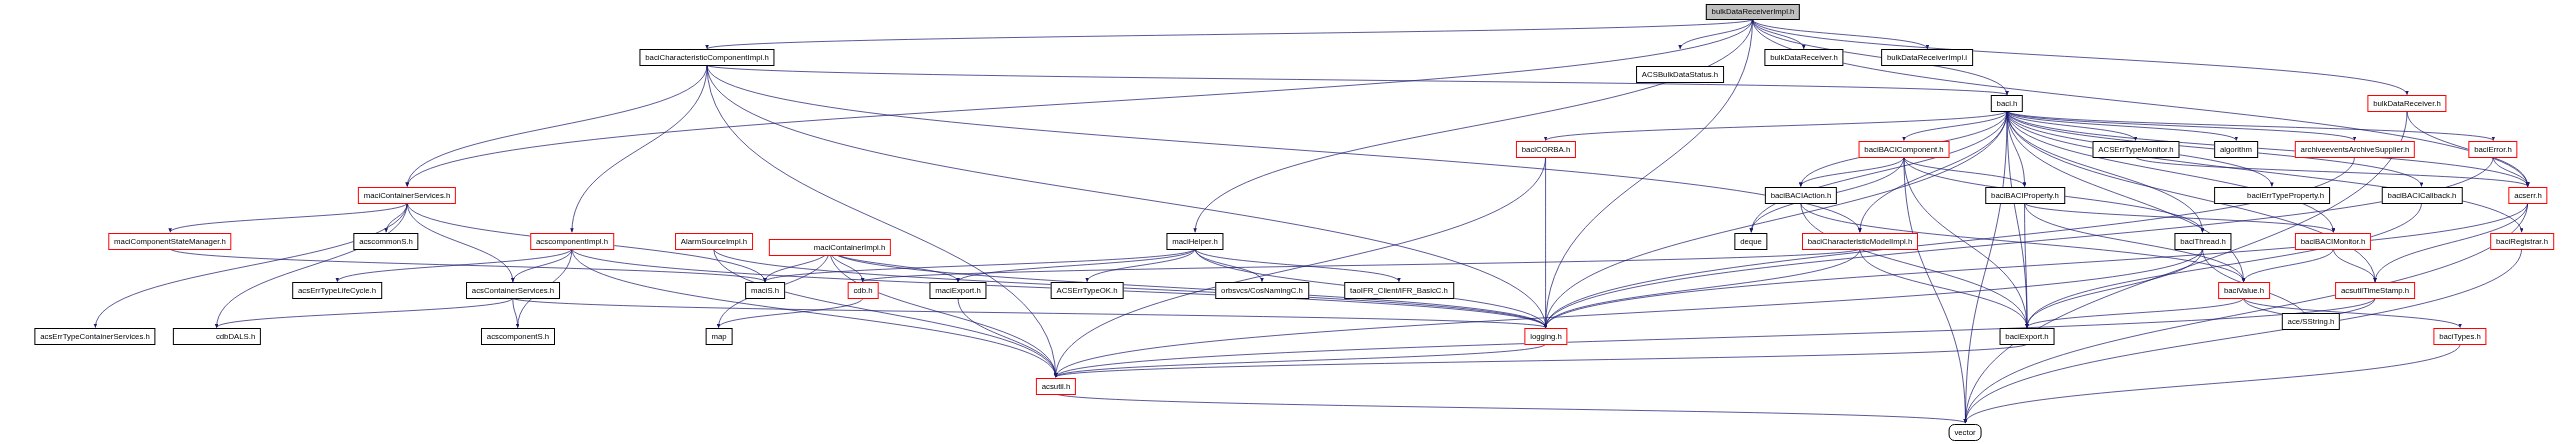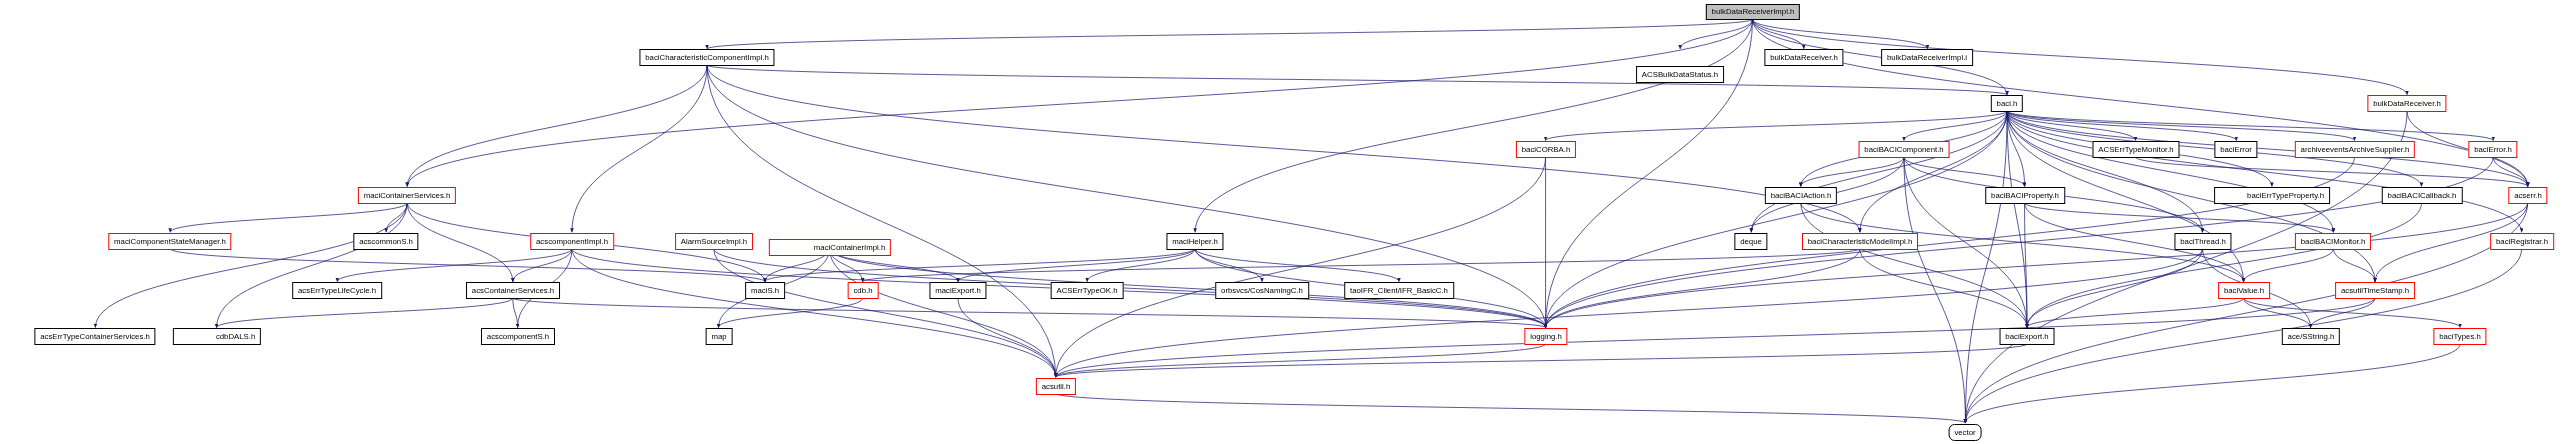--- a/index.html
+++ b/index.html
@@ -176,21 +176,21 @@
       <div class="graph-node focus" style="left: 1753px; top: 3.6px;">bulkDataReceiverImpl.h</div>
       <div class="graph-node normal" style="left: 707px; top: 49px;">baciCharacteristicComponentImpl.h</div>
       <div class="graph-node normal" style="left: 1680px; top: 66px;">ACSBulkDataStatus.h</div>
       <div class="graph-node normal" style="left: 1804px; top: 49px;">bulkDataReceiver.h</div>
       <div class="graph-node normal" style="left: 1927px; top: 49px;">bulkDataReceiverImpl.i</div>
       <div class="graph-node normal" style="left: 2007px; top: 95px;">baci.h</div>
       <div class="graph-node truncated" style="left: 2407px; top: 95px;">bulkDataReceiver.h</div>
       <div class="graph-node truncated" style="left: 1546px; top: 141px;">baciCORBA.h</div>
       <div class="graph-node truncated" style="left: 1904px; top: 141px;">baciBACIComponent.h</div>
       <div class="graph-node normal" style="left: 2136px; top: 141px;">ACSErrTypeMonitor.h</div>
-      <div class="graph-node normal" style="left: 2236px; top: 141px;">baciError</div>
+      <div class="graph-node normal" style="left: 2236px; top: 141px;">algorithm</div>
       <div class="graph-node truncated" style="left: 2355px; top: 141px;">archiveeventsArchiveSupplier.h</div>
       <div class="graph-node truncated" style="left: 2493px; top: 141px;">baciError.h</div>
       <div class="graph-node truncated" style="left: 407px; top: 187px;">maciContainerServices.h</div>
       <div class="graph-node normal" style="left: 1801px; top: 187px;">baciBACIAction.h</div>
       <div class="graph-node normal" style="left: 2025px; top: 187px;">baciBACIProperty.h</div>
       <div class="graph-node normal" style="left: 2272px; top: 187px; padding-left: 32px;">baciErrTypeProperty.h</div>
       <div class="graph-node normal" style="left: 2422px; top: 187px;">baciBACICallback.h</div>
       <div class="graph-node truncated" style="left: 2528px; top: 187px;">acserr.h</div>
       <div class="graph-node truncated" style="left: 170px; top: 233px;">maciComponentStateManager.h</div>
       <div class="graph-node normal" style="left: 386px; top: 233px;">acscommonS.h</div>
@@ -212,19 +212,19 @@
       <div class="graph-node normal" style="left: 1262px; top: 282px;">orbsvcs/CosNamingC.h</div>
       <div class="graph-node normal" style="left: 1399px; top: 282px;">taoIFR_Client/IFR_BasicC.h</div>
       <div class="graph-node truncated" style="left: 2244px; top: 282px;">baciValue.h</div>
       <div class="graph-node truncated" style="left: 2375px; top: 282px;">acsutilTimeStamp.h</div>
       <div class="graph-node normal" style="left: 95px; top: 328px;">acsErrTypeContainerServices.h</div>
       <div class="graph-node normal" style="left: 217px; top: 328px; padding-left: 42px;">cdbDALS.h</div>
       <div class="graph-node normal" style="left: 518px; top: 328px;">acscomponentS.h</div>
       <div class="graph-node normal" style="left: 719px; top: 328px;">map</div>
       <div class="graph-node truncated" style="left: 1546px; top: 328px;">logging.h</div>
       <div class="graph-node normal" style="left: 2027px; top: 328px;">baciExport.h</div>
-      <div class="graph-node normal" style="left: 2311px; top: 328px;">ace/SString.h</div>
+      <div class="graph-node normal" style="left: 2311px; top: 313px;">ace/SString.h</div>
       <div class="graph-node truncated" style="left: 2460px; top: 328px;">baciTypes.h</div>
       <div class="graph-node truncated" style="left: 1056px; top: 378px;">acsutil.h</div>
       <div class="graph-node normal" style="left: 1965px; top: 424px; border-radius: 6px;">vector</div>
     </div>
 </div>
 
 
 </body></html>

